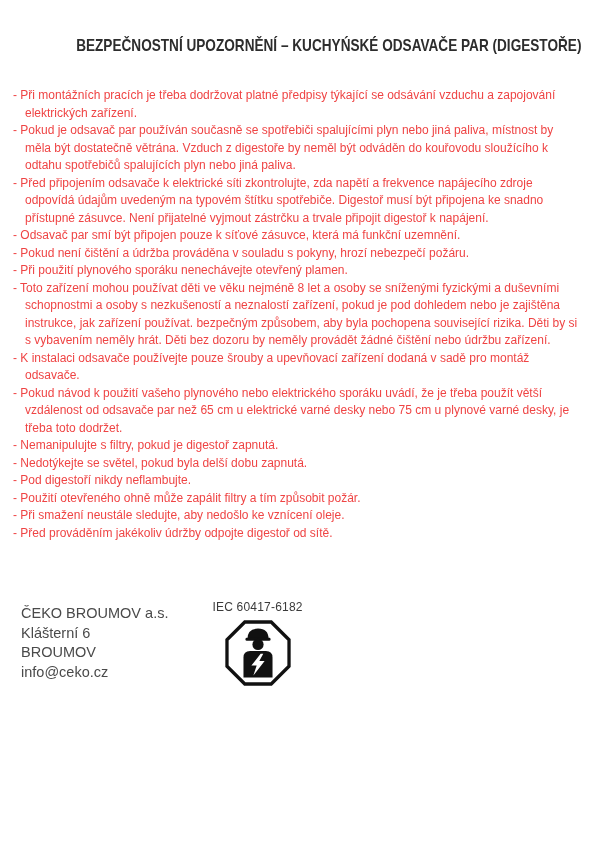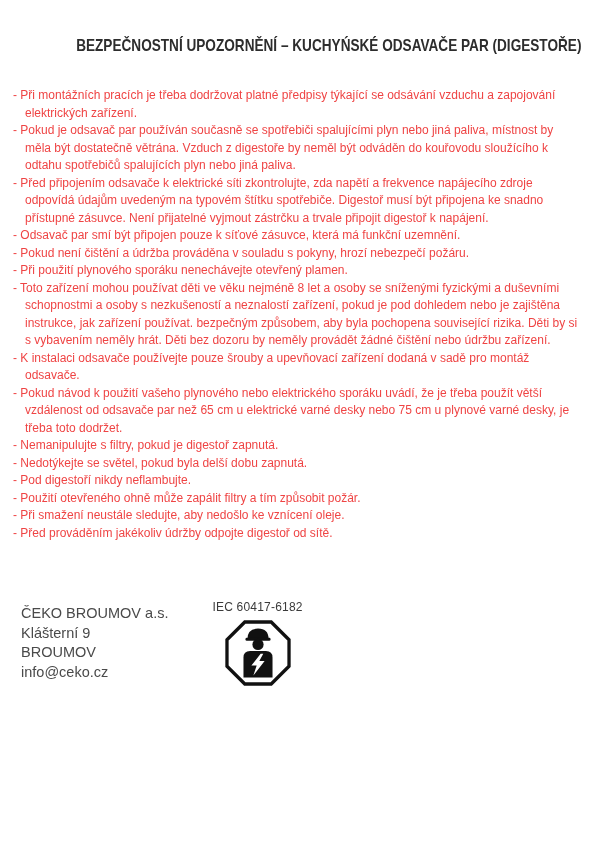--- a/index.html
+++ b/index.html
@@ -68,21 +68,21 @@
 
       <p class="warning">- Před prováděním jakékoliv údržby odpojte digestoř od sítě.</p>
     </div>
 
   <div class="footer">
 
     <div class="address">
 
         <div class="addr-line">ČEKO BROUMOV a.s.</div>
 
-        <div class="addr-line">Klášterní 9</div>
+        <div class="addr-line">Klášterní 6</div>
 
         <div class="addr-line">BROUMOV</div>
 
 
         <div class="addr-line">info@ceko.cz</div>
       </div>
 
     <div class="symbol-block">
       <div class="symbol-label">IEC 60417-6182</div>
       <svg class="symbol-svg" width="66" height="76" viewBox="0 0 100 100" aria-hidden="true">

